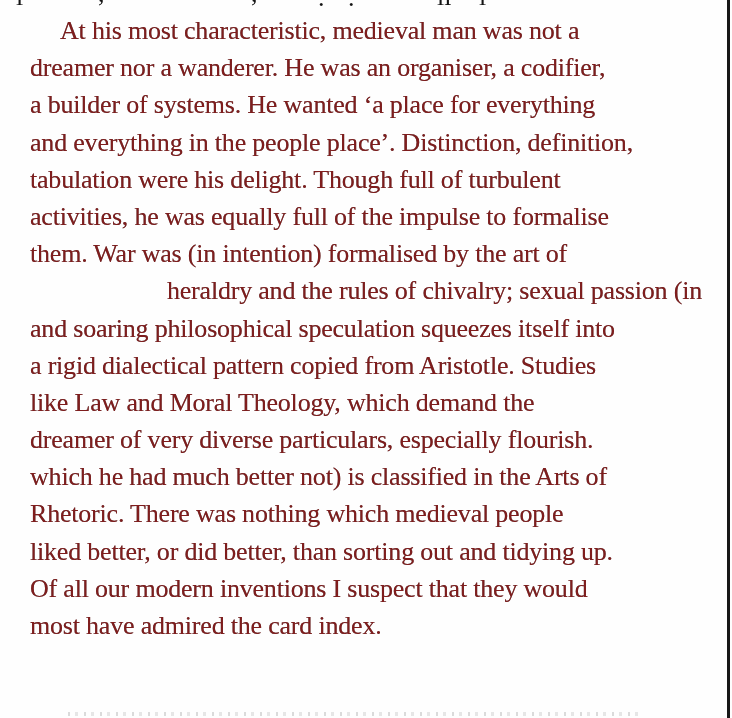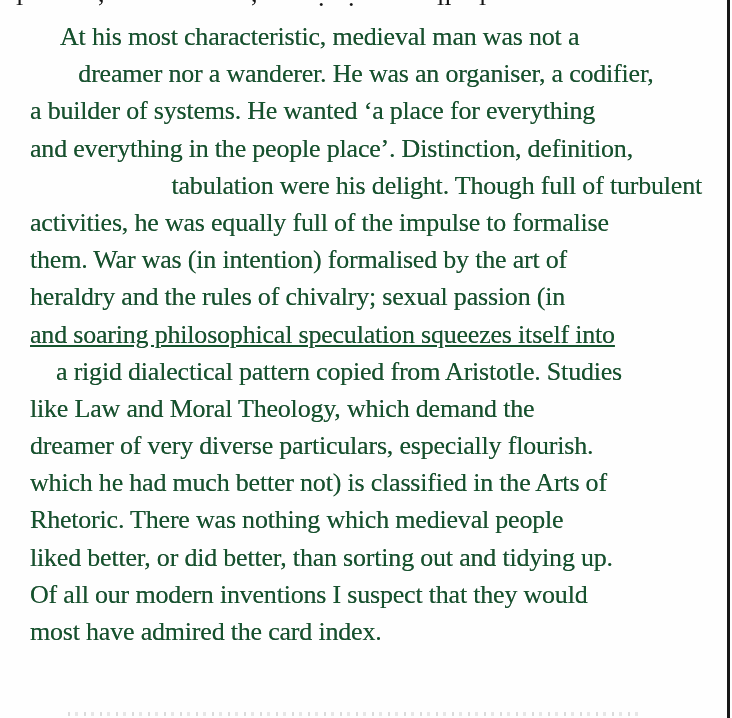--- a/index.html
+++ b/index.html
@@ -12,22 +12,22 @@
   
   .top-clip{
     position:absolute;left:0;top:0;width:732px;height:13px;
     overflow:hidden;pointer-events:none;
   }
   .top-clip .frag{
     position:absolute;font-size:26px;color:#141414;line-height:30px;
   }
   
   .text-block{
-    position:absolute;left:30px;top:18px;width:672px;
-    font-size:26px;line-height:37.2px;color:#14532d;
+    position:absolute;left:30px;top:12px;width:672px;
+    font-size:26px;line-height:37.2px;color:#7f1d1d;
     letter-spacing:-0.2px;
     text-shadow:0 0 0.4px rgba(10,10,10,0.55);
   }
   .line{
     white-space:nowrap;
     height:37.2px;
   }
   .line.first{text-indent:30px;}
   
   .bottom-clip{
@@ -54,29 +54,29 @@
     <span class="frag" style="left:98px;top:-21px">,</span>
     <span class="frag" style="left:251px;top:-21px">,</span>
     <span class="frag" style="left:318px;top:-17px">.</span>
     <span class="frag" style="left:348px;top:-17px">.</span>
     <span class="frag" style="left:437px;top:-18px">li</span>
     <span class="frag" style="left:479px;top:-18px">l</span>
   </div>
 
   <div class="text-block">
     <div class="line first" style="word-spacing: 0px;">At his most characteristic, medieval man was not a</div>
-    <div class="line" style="word-spacing: 0px; text-align: center;">dreamer nor a wanderer. He was an organiser, a codifier,</div>
+    <div class="line" style="word-spacing: 0px;">dreamer nor a wanderer. He was an organiser, a codifier,</div>
     <div class="line" style="word-spacing: 0px;">a builder of systems. He wanted ‘a place for everything</div>
     <div class="line" style="word-spacing: 0px;">and everything in the people place’. Distinction, definition,</div>
-    <div class="line" style="word-spacing: 0px; text-align: right;">tabulation were his delight. Though full of turbulent</div>
+    <div class="line" style="word-spacing: 0px;">tabulation were his delight. Though full of turbulent</div>
     <div class="line" style="word-spacing: 0px;">activities, he was equally full of the impulse to formalise</div>
     <div class="line" style="word-spacing: 0px;">them. War was (in intention) formalised by the art of</div>
-    <div class="line" style="word-spacing: 0px;">heraldry and the rules of chivalry; sexual passion (in</div>
-    <div class="line" style="word-spacing: 0px; text-decoration: underline;">and soaring philosophical speculation squeezes itself into</div>
-    <div class="line" style="word-spacing: 0px; margin-left: 26px;">a rigid dialectical pattern copied from Aristotle. Studies</div>
+    <div class="line" style="word-spacing: 0px; text-align: right;">heraldry and the rules of chivalry; sexual passion (in</div>
+    <div class="line" style="word-spacing: 0px;">and soaring philosophical speculation squeezes itself into</div>
+    <div class="line" style="word-spacing: 0px;">a rigid dialectical pattern copied from Aristotle. Studies</div>
     <div class="line" style="word-spacing: 0px;">like Law and Moral Theology, which demand the</div>
     <div class="line" style="word-spacing: 0px;">dreamer of very diverse particulars, especially flourish.</div>
     <div class="line" style="word-spacing: 0px;">which he had much better not) is classified in the Arts of</div>
     <div class="line" style="word-spacing: 0px;">Rhetoric. There was nothing which medieval people</div>
     <div class="line" style="word-spacing: 0px;">liked better, or did better, than sorting out and tidying up.</div>
     <div class="line" style="word-spacing: 0px;">Of all our modern inventions I suspect that they would</div>
     <div class="line last no-justify">most have admired the card index.</div>
   </div>
 
   <div class="bottom-clip"></div>

